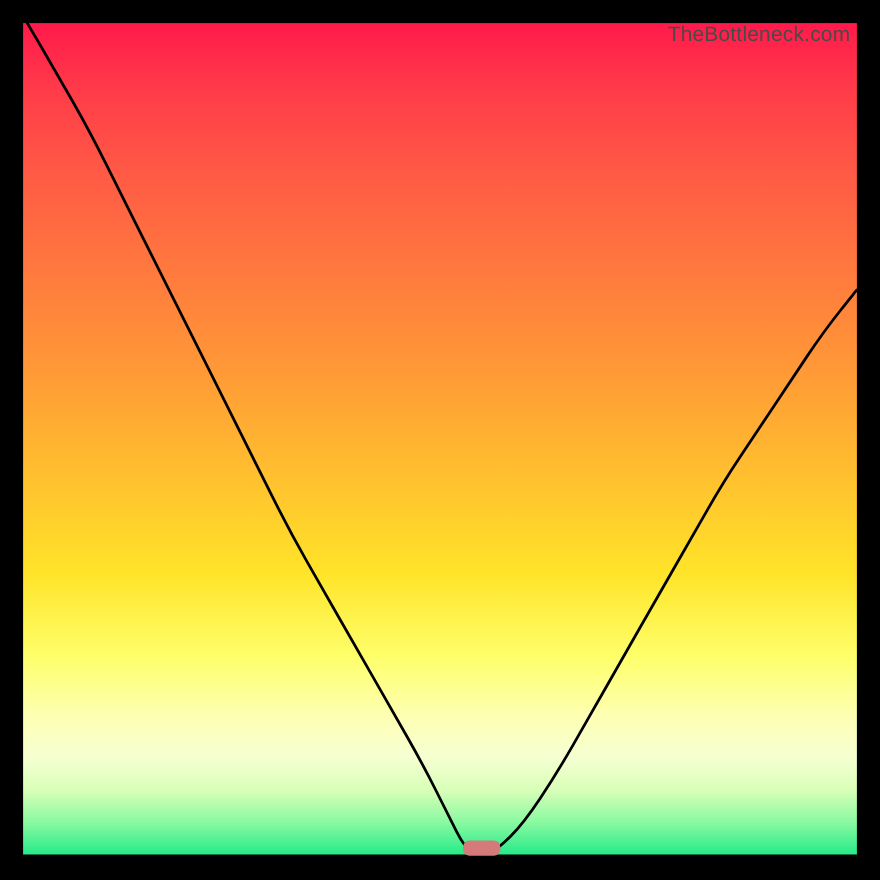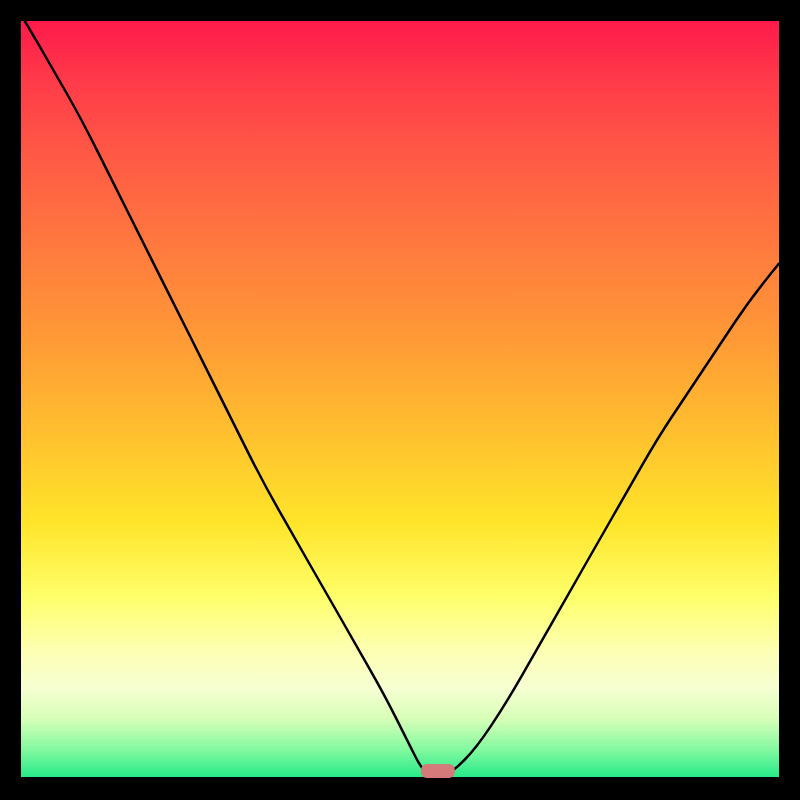--- a/index.html
+++ b/index.html
@@ -72,20 +72,21 @@
     stroke: #000;
     stroke-width: 2.2;
   }
 </style>
 </head>
 <body>
 
 <div class="frame">
   <div class="plot-area">
 
+    <span class="watermark">TheBottleneck.com</span>
 
     <svg viewBox="0 0 758 758" preserveAspectRatio="none">
 
       <line class="baseline" x1="0" y1="757" x2="758" y2="757"></line>
 
       <path id="curve-path" class="curve" d="M 3.8 0.0 Q 3.8 0.0 17.1 22.7 Q 30.3 45.5 45.5 72.0 Q 60.6 98.5 75.8 128.9 Q 91.0 159.2 106.1 189.5 Q 121.3 219.8 136.4 250.1 Q 151.6 280.5 166.8 310.8 Q 181.9 341.1 197.1 371.4 Q 212.2 401.7 227.4 432.1 Q 242.6 462.4 257.7 488.9 Q 272.9 515.4 288.0 542.0 Q 303.2 568.5 318.4 595.0 Q 333.5 621.6 348.7 648.1 Q 363.8 674.6 375.2 697.4 Q 386.6 720.1 394.2 735.3 Q 401.7 750.4 409.3 754.2 Q 416.9 758.0 424.5 754.2 Q 432.1 750.4 443.4 739.0 Q 454.8 727.7 470.0 704.9 Q 485.1 682.2 500.3 655.7 Q 515.4 629.1 530.6 602.6 Q 545.8 576.1 560.9 549.5 Q 576.1 523.0 591.2 496.5 Q 606.4 470.0 621.6 443.4 Q 636.7 416.9 651.9 394.2 Q 667.0 371.4 682.2 348.7 Q 697.4 325.9 712.5 303.2 Q 727.7 280.5 742.8 261.5 T 758.0 242.6"></path>
 
       <rect id="min-marker" class="minimum-marker" rx="6" ry="6" x="399.9" y="743.0" width="34" height="14"></rect>
     </svg>
   </div>

